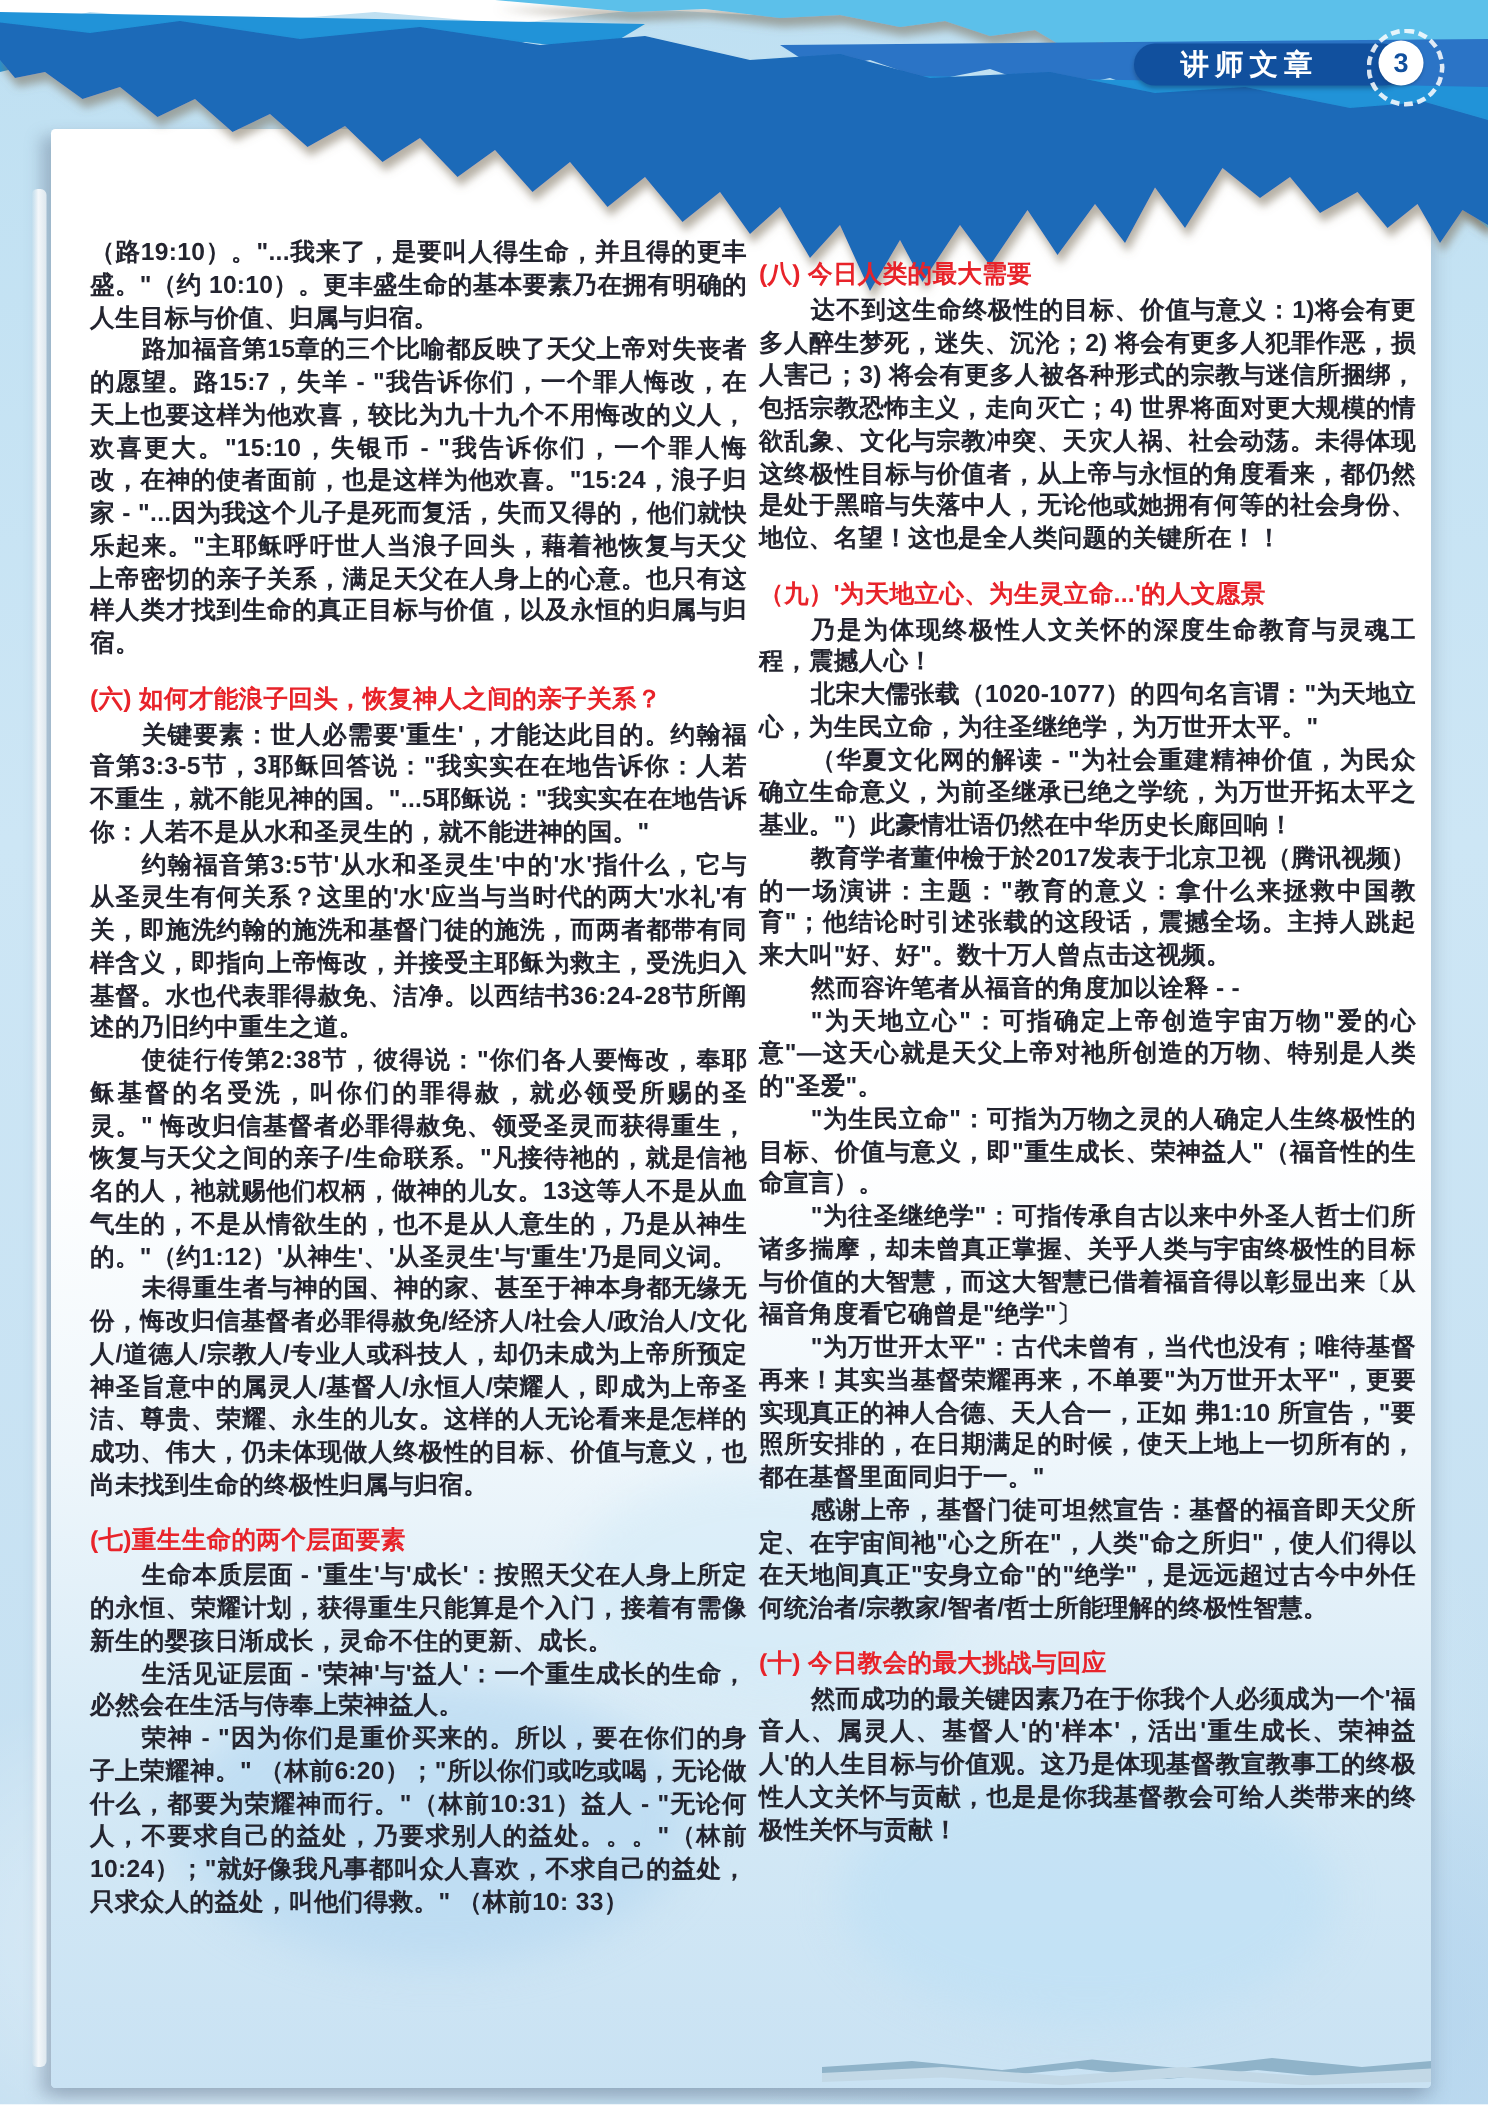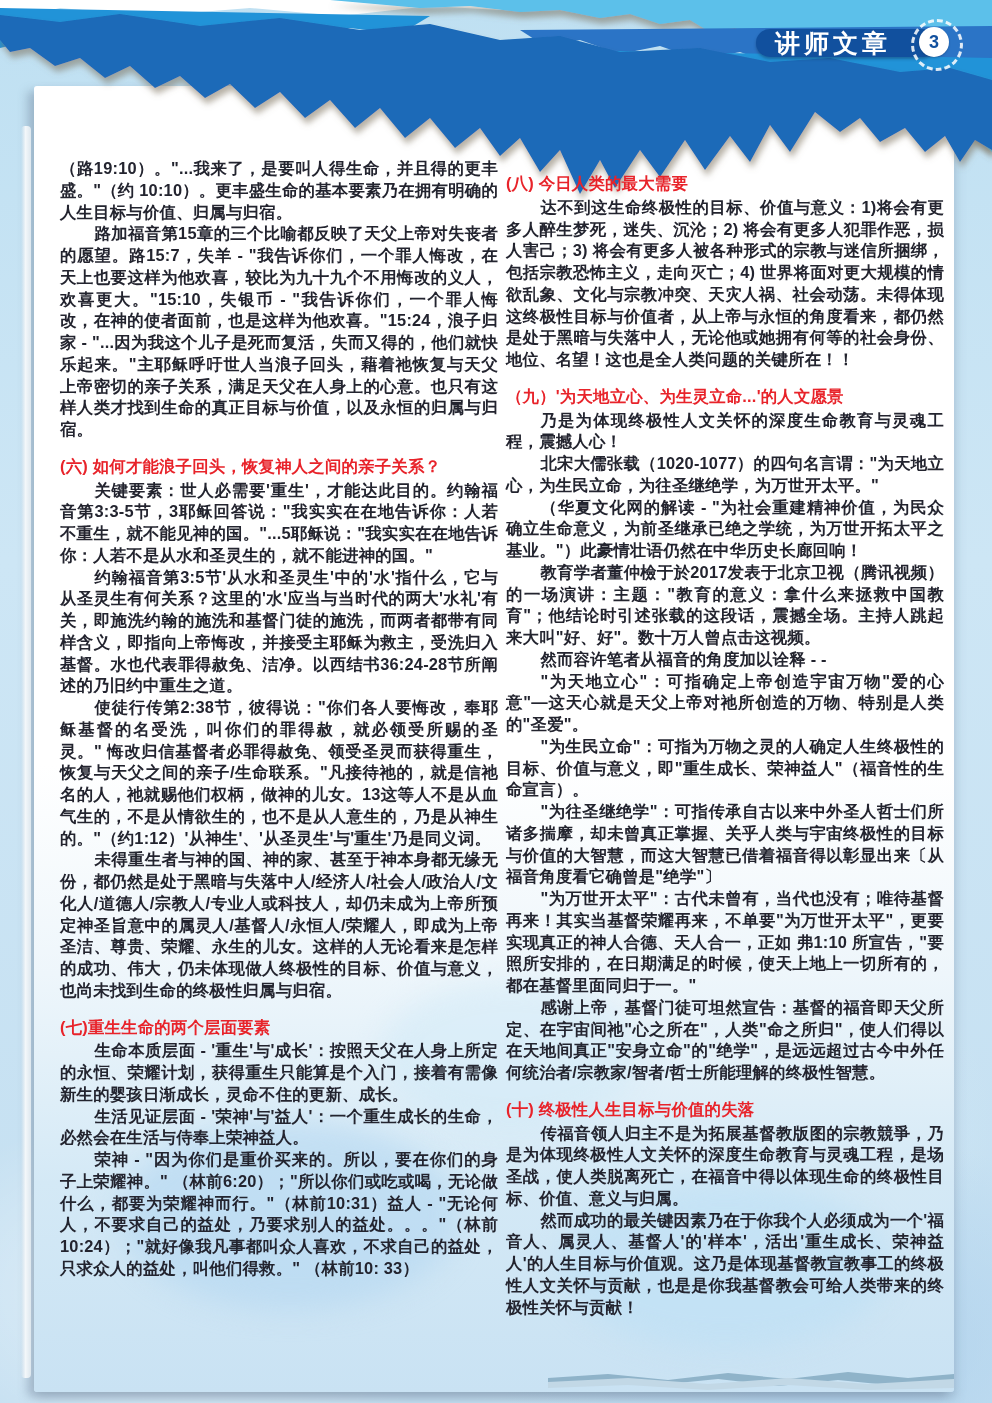--- a/index.html
+++ b/index.html
@@ -31,21 +31,21 @@
 
   
   .header-art{position:absolute;left:0;top:0;width:992px;height:210px;}
   
   .pill{
     position:absolute;left:756px;top:29px;width:180px;height:28px;
     background:#11509e;border-radius:14px;
     display:flex;align-items:center;justify-content:center;
     box-shadow:0 2px 3px rgba(20,50,90,.45);
   }
-  .pill .pill-label{color:#ffffff;font-size:25px;font-weight:bold;letter-spacing:4px;padding-right:26px;white-space:nowrap;}
+  .pill .pill-label{color:#ffffff;font-size:19px;font-weight:bold;letter-spacing:4px;padding-right:26px;white-space:nowrap;}
   .badge-ring{
     position:absolute;left:911px;top:19px;width:46px;height:46px;border-radius:50%;
     border:3px dashed #ffffff;opacity:.85;
   }
   .badge{
     position:absolute;left:919px;top:27px;width:30px;height:30px;border-radius:50%;
     background:#ffffff;display:flex;align-items:center;justify-content:center;
     box-shadow:0 1px 2px rgba(20,50,90,.4);
   }
   .badge span{color:#11509e;font-size:18px;font-weight:bold;}
@@ -103,42 +103,41 @@
     <span>3</span>
   </div>
 
   <div class="col left">
       <div class="block plain">（路19:10）。"...我来了，是要叫人得生命，并且得的更丰盛。"（约 10:10）。更丰盛生命的基本要素乃在拥有明确的人生目标与价值、归属与归宿。</div>
       <div class="block indent">路加福音第15章的三个比喻都反映了天父上帝对失丧者的愿望。路15:7，失羊 - "我告诉你们，一个罪人悔改，在天上也要这样为他欢喜，较比为九十九个不用悔改的义人，欢喜更大。"15:10，失银币 - "我告诉你们，一个罪人悔改，在神的使者面前，也是这样为他欢喜。"15:24，浪子归家 - "...因为我这个儿子是死而复活，失而又得的，他们就快乐起来。"主耶稣呼吁世人当浪子回头，藉着祂恢复与天父上帝密切的亲子关系，满足天父在人身上的心意。也只有这样人类才找到生命的真正目标与价值，以及永恒的归属与归宿。</div>
       <div class="block heading">(六) 如何才能浪子回头，恢复神人之间的亲子关系？</div>
       <div class="block indent">关键要素：世人必需要'重生'，才能达此目的。约翰福音第3:3-5节，3耶稣回答说："我实实在在地告诉你：人若不重生，就不能见神的国。"...5耶稣说："我实实在在地告诉你：人若不是从水和圣灵生的，就不能进神的国。"</div>
       <div class="block indent">约翰福音第3:5节'从水和圣灵生'中的'水'指什么，它与从圣灵生有何关系？这里的'水'应当与当时代的两大'水礼'有关，即施洗约翰的施洗和基督门徒的施洗，而两者都带有同样含义，即指向上帝悔改，并接受主耶稣为救主，受洗归入基督。水也代表罪得赦免、洁净。以西结书36:24-28节所阐述的乃旧约中重生之道。</div>
       <div class="block indent">使徒行传第2:38节，彼得说："你们各人要悔改，奉耶稣基督的名受洗，叫你们的罪得赦，就必领受所赐的圣灵。" 悔改归信基督者必罪得赦免、领受圣灵而获得重生，恢复与天父之间的亲子/生命联系。"凡接待祂的，就是信祂名的人，祂就赐他们权柄，做神的儿女。13这等人不是从血气生的，不是从情欲生的，也不是从人意生的，乃是从神生的。"（约1:12）'从神生'、'从圣灵生'与'重生'乃是同义词。</div>
-      <div class="block indent">未得重生者与神的国、神的家、甚至于神本身都无缘无份，都仍然是处于黑暗与失落中人/经济人/社会人/政治人/文化人/道德人/宗教人/专业人或科技人，却仍未成为上帝所预定神圣旨意中的属灵人/基督人/永恒人/荣耀人，即成为上帝圣洁、尊贵、荣耀、永生的儿女。这样的人无论看来是怎样的成功、伟大，仍未体现做人终极性的目标、价值与意义，也尚未找到生命的终极性归属与归宿。</div>
+      <div class="block indent">未得重生者与神的国、神的家、甚至于神本身都无缘无份，悔改归信基督者必罪得赦免/经济人/社会人/政治人/文化人/道德人/宗教人/专业人或科技人，却仍未成为上帝所预定神圣旨意中的属灵人/基督人/永恒人/荣耀人，即成为上帝圣洁、尊贵、荣耀、永生的儿女。这样的人无论看来是怎样的成功、伟大，仍未体现做人终极性的目标、价值与意义，也尚未找到生命的终极性归属与归宿。</div>
       <div class="block heading">(七)重生生命的两个层面要素</div>
       <div class="block indent">生命本质层面 - '重生'与'成长'：按照天父在人身上所定的永恒、荣耀计划，获得重生只能算是个入门，接着有需像新生的婴孩日渐成长，灵命不住的更新、成长。</div>
       <div class="block indent">生活见证层面 - '荣神'与'益人'：一个重生成长的生命，必然会在生活与侍奉上荣神益人。</div>
       <div class="block indent">荣神 - "因为你们是重价买来的。所以，要在你们的身子上荣耀神。" （林前6:20）；"所以你们或吃或喝，无论做什么，都要为荣耀神而行。"（林前10:31）益人 - "无论何人，不要求自己的益处，乃要求别人的益处。。。"（林前10:24）；"就好像我凡事都叫众人喜欢，不求自己的益处，只求众人的益处，叫他们得救。" （林前10: 33）</div>
     </div>
   <div class="col right">
       <div class="block heading">(八) 今日人类的最大需要</div>
       <div class="block indent">达不到这生命终极性的目标、价值与意义：1)将会有更多人醉生梦死，迷失、沉沦；2)  将会有更多人犯罪作恶，损人害己；3)  将会有更多人被各种形式的宗教与迷信所捆绑，包括宗教恐怖主义，走向灭亡；4)  世界将面对更大规模的情欲乱象、文化与宗教冲突、天灾人祸、社会动荡。未得体现这终极性目标与价值者，从上帝与永恒的角度看来，都仍然是处于黑暗与失落中人，无论他或她拥有何等的社会身份、地位、名望！这也是全人类问题的关键所在！！</div>
       <div class="block heading">（九）'为天地立心、为生灵立命...'的人文愿景</div>
       <div class="block indent">乃是为体现终极性人文关怀的深度生命教育与灵魂工程，震撼人心！</div>
       <div class="block indent">北宋大儒张载（1020-1077）的四句名言谓："为天地立心，为生民立命，为往圣继绝学，为万世开太平。"</div>
       <div class="block indent">（华夏文化网的解读 - "为社会重建精神价值，为民众确立生命意义，为前圣继承已绝之学统，为万世开拓太平之基业。"）此豪情壮语仍然在中华历史长廊回响！</div>
       <div class="block indent">教育学者董仲檢于於2017发表于北京卫视（腾讯视频）的一场演讲：主题："教育的意义：拿什么来拯救中国教育"；他结论时引述张载的这段话，震撼全场。主持人跳起来大叫"好、好"。数十万人曾点击这视频。</div>
       <div class="block indent">然而容许笔者从福音的角度加以诠释 - -</div>
       <div class="block indent">"为天地立心"：可指确定上帝创造宇宙万物"爱的心意"—这天心就是天父上帝对祂所创造的万物、特别是人类的"圣爱"。</div>
       <div class="block indent">"为生民立命"：可指为万物之灵的人确定人生终极性的目标、价值与意义，即"重生成长、荣神益人"（福音性的生命宣言）。</div>
       <div class="block indent">"为往圣继绝学"：可指传承自古以来中外圣人哲士们所诸多揣摩，却未曾真正掌握、关乎人类与宇宙终极性的目标与价值的大智慧，而这大智慧已借着福音得以彰显出来〔从福音角度看它确曾是"绝学"〕</div>
       <div class="block indent">"为万世开太平"：古代未曾有，当代也没有；唯待基督再来！其实当基督荣耀再来，不单要"为万世开太平"，更要实现真正的神人合德、天人合一，正如 弗1:10 所宣告，"要照所安排的，在日期满足的时候，使天上地上一切所有的，都在基督里面同归于一。"</div>
       <div class="block indent">感谢上帝，基督门徒可坦然宣告：基督的福音即天父所定、在宇宙间祂"心之所在"，人类"命之所归"，使人们得以在天地间真正"安身立命"的"绝学"，是远远超过古今中外任何统治者/宗教家/智者/哲士所能理解的终极性智慧。</div>
-      <div class="block heading">(十) 终极性人生目标与价值的失落</div>
-      <div class="block indent">传福音领人归主不是为拓展基督教版图的宗教競爭，乃是为体现终极性人文关怀的深度生命教育与灵魂工程，是场圣战，使人类脱离死亡，在福音中得以体现生命的终极性目标、价值、意义与归属。</div>
+      <div class="block heading">(十) 今日教会的最大挑战与回应</div>
       <div class="block indent">然而成功的最关键因素乃在于你我个人必须成为一个'福音人、属灵人、基督人'的'样本'，活出'重生成长、荣神益人'的人生目标与价值观。这乃是体现基督教宣教事工的终极性人文关怀与贡献，也是是你我基督教会可给人类带来的终极性关怀与贡献！</div>
     </div>
 
   <svg class="footer-tear" viewBox="0 0 406 26" preserveAspectRatio="none">
     <polygon fill="#8fb3c9" points="0,12 60,8 120,14 180,7 240,13 300,6 360,12 406,8 406,16 350,20 290,14 230,20 170,13 110,19 50,14 0,18"></polygon>
     <polygon fill="#c2d8e6" points="0,16 80,12 160,18 240,12 320,18 406,13 406,22 320,24 240,19 160,24 80,19 0,22"></polygon>
   </svg>
 
 </div>
 

